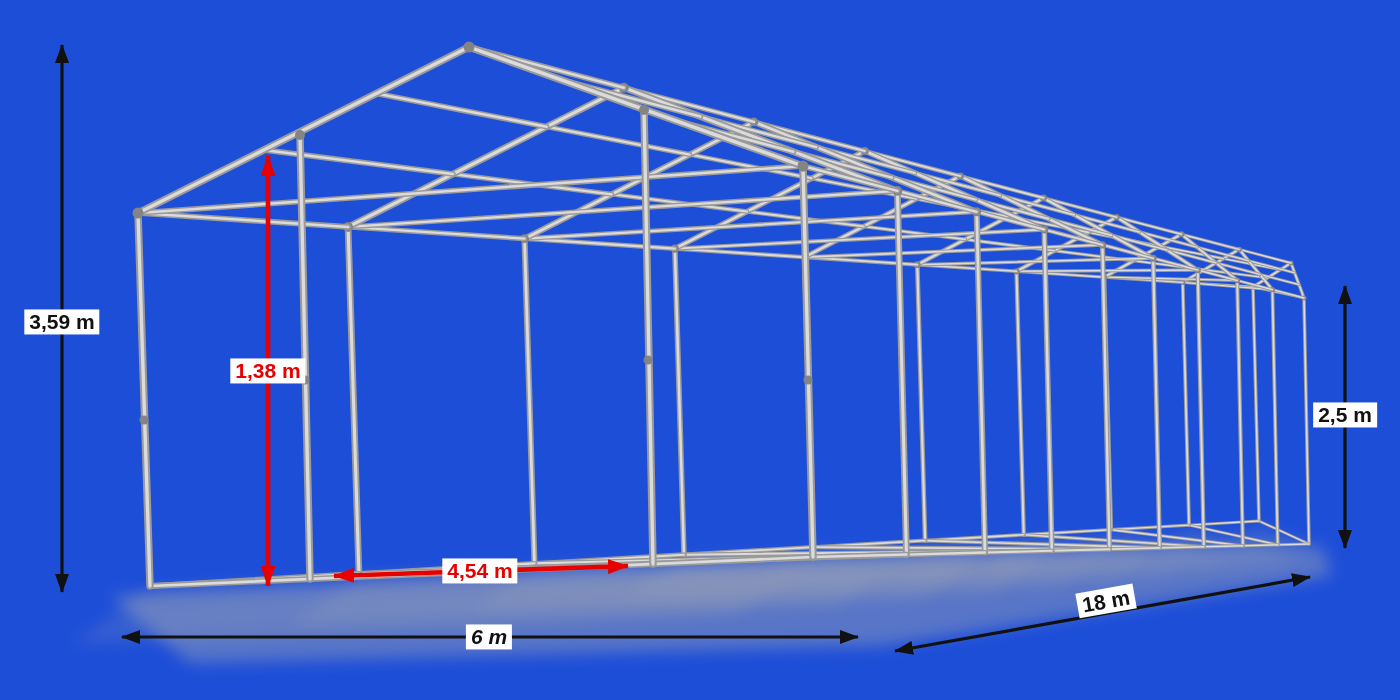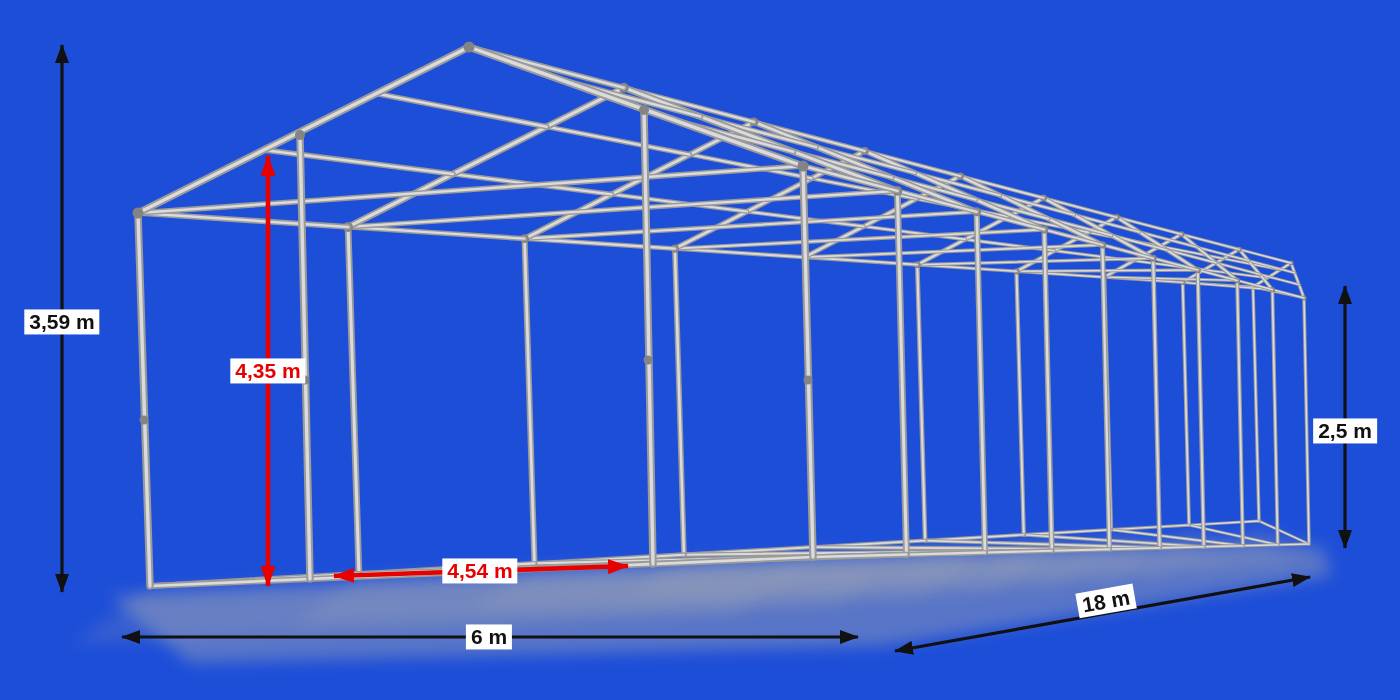--- a/index.html
+++ b/index.html
@@ -395,18 +395,18 @@
       <line class="dim black" x1="62" y1="45" x2="62" y2="592" marker-start="url(#mk-black)" marker-end="url(#mk-black)"></line>
       <line class="dim black" x1="122" y1="637" x2="858" y2="637" marker-start="url(#mk-black)" marker-end="url(#mk-black)"></line>
       <line class="dim black" x1="1345" y1="286" x2="1345" y2="548" marker-start="url(#mk-black)" marker-end="url(#mk-black)"></line>
       <line class="dim black" x1="895" y1="651" x2="1310" y2="577" marker-start="url(#mk-black)" marker-end="url(#mk-black)"></line>
       <line class="dim red" x1="268" y1="156" x2="268" y2="586" marker-start="url(#mk-red)" marker-end="url(#mk-red)"></line>
       <line class="dim red" x1="334" y1="576" x2="628" y2="566" marker-start="url(#mk-red)" marker-end="url(#mk-red)"></line>
     </g>
   </svg>
 
   <div class="lbl black" style="left:62px;  top:322px;">3,59 m</div>
-  <div class="lbl red" style="left:268px; top:371px;">4,35 m</div>
+  <div class="lbl red" style="left:268px; top:371px;">1,38 m</div>
   <div class="lbl red" style="left:480px; top:571px;">4,54 m</div>
-  <div class="lbl black" style="left:489px; top:637px;">6 m</div>
+  <div class="lbl black" style="left:489px; top:637px;font-style:italic;">6 m</div>
   <div class="lbl black rot" style="left:1106px;top:601px;">18 m</div>
-  <div class="lbl black" style="left:1345px;top:415px;margin-top:16px;">2,5 m</div>
+  <div class="lbl black" style="left:1345px;top:415px;">2,5 m</div>
 </div>
 
 </body></html>

